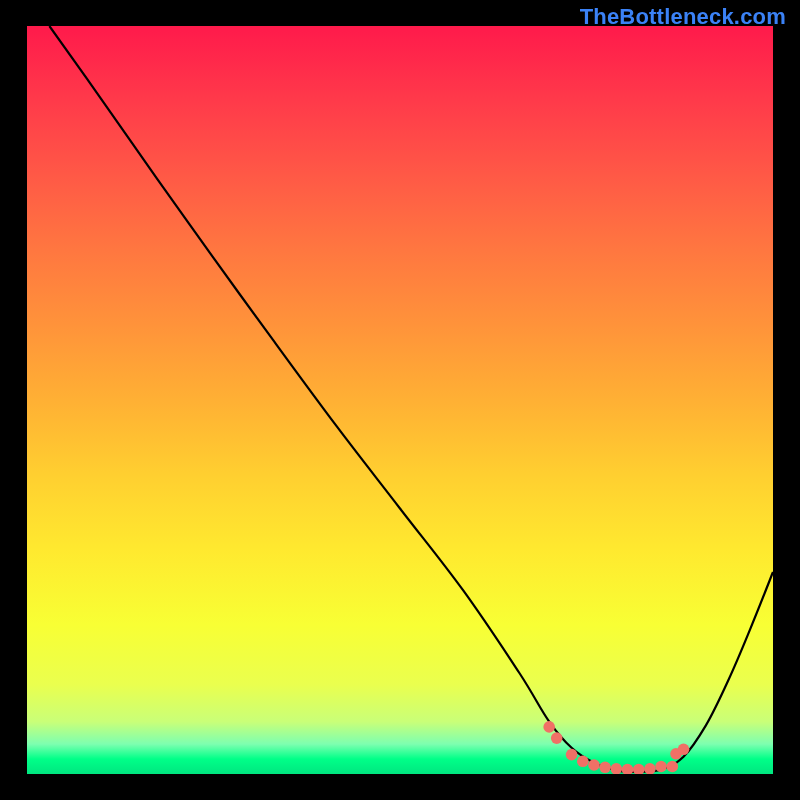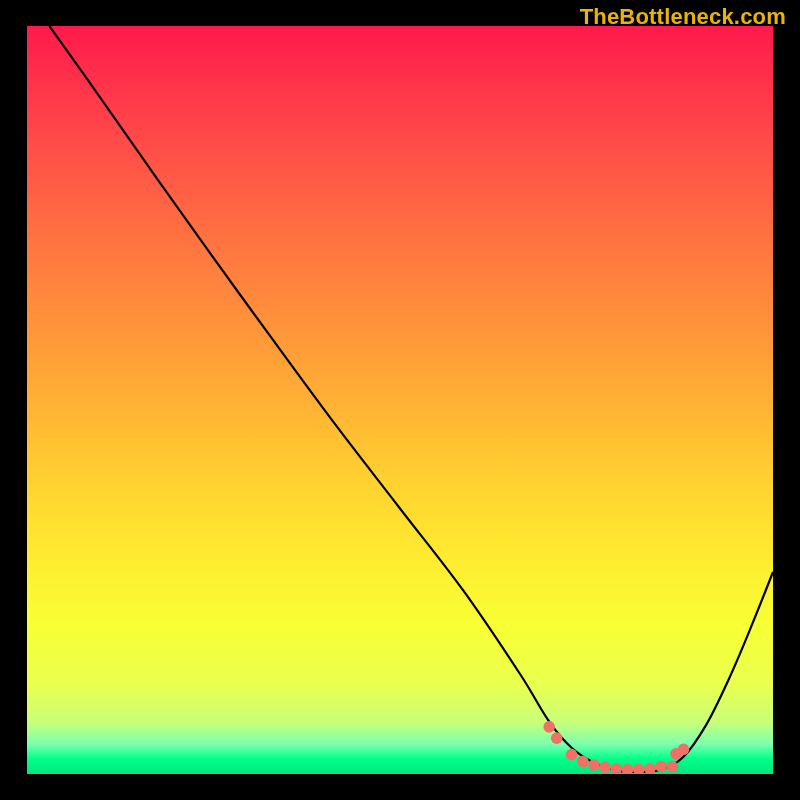--- a/index.html
+++ b/index.html
@@ -14,21 +14,21 @@
   .outer {
     width: 800px;
     height: 800px;
     background: #000;
     position: relative;
   }
   .watermark {
     position: absolute;
     top: 4px;
     right: 14px;
-    color: #eab308;
+    color: #3b82f6;
     font-size: 22px;
     font-weight: bold;
     letter-spacing: 0.2px;
     z-index: 5;
   }
   .plot-area {
     position: absolute;
     left: 27px;
     top: 26px;
     width: 746px;

